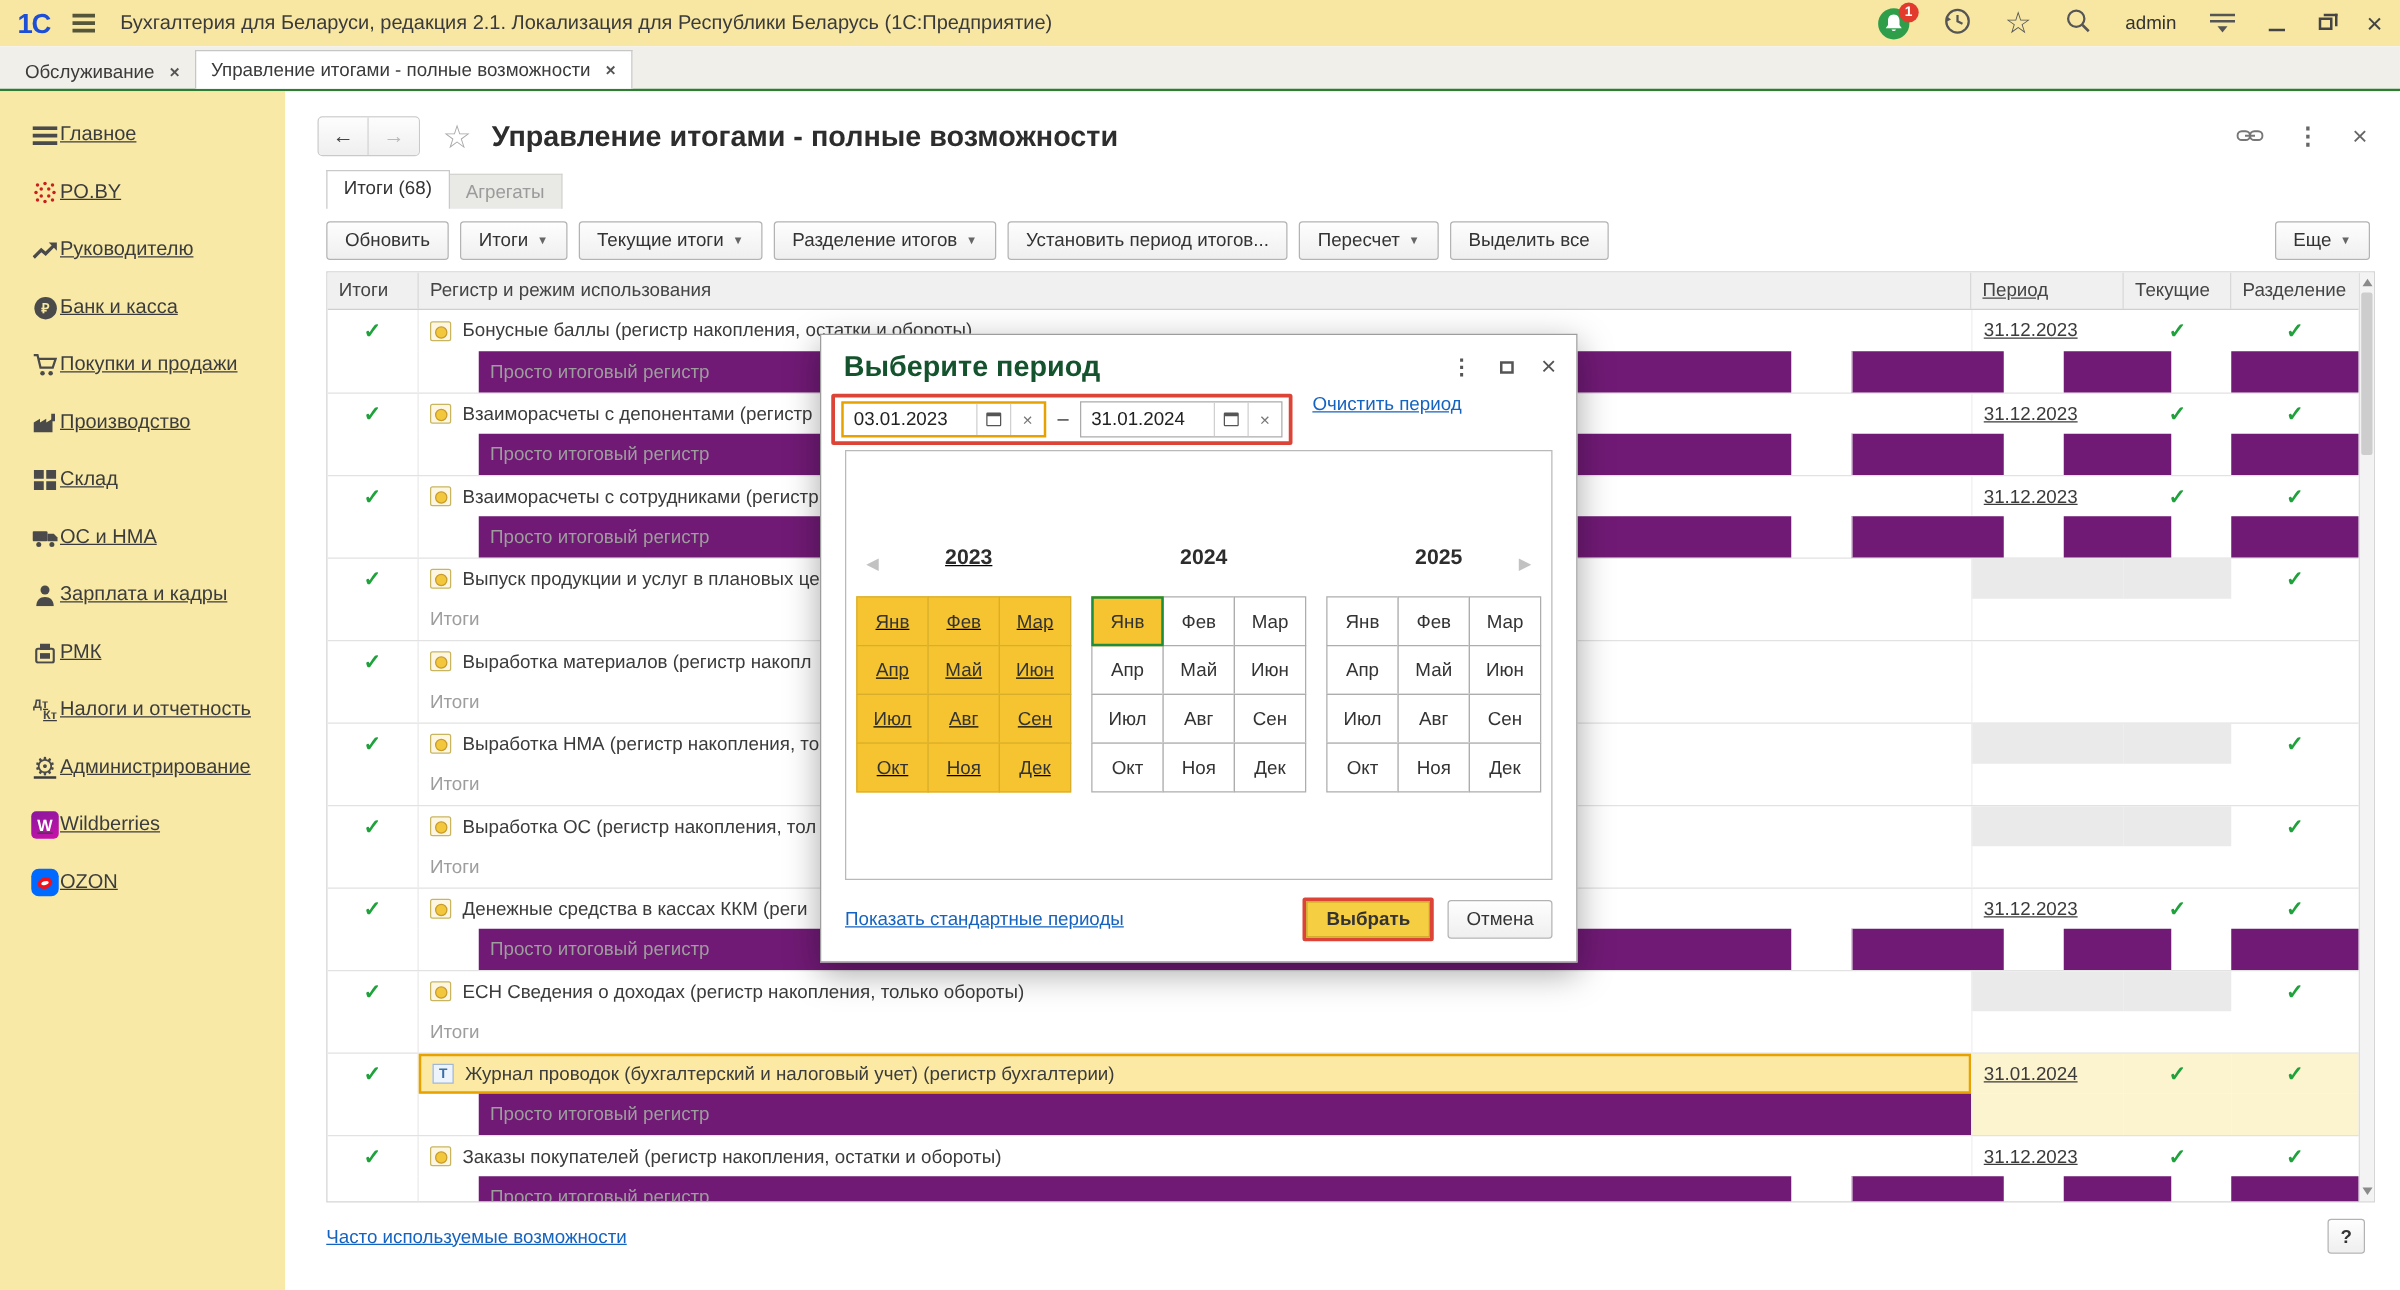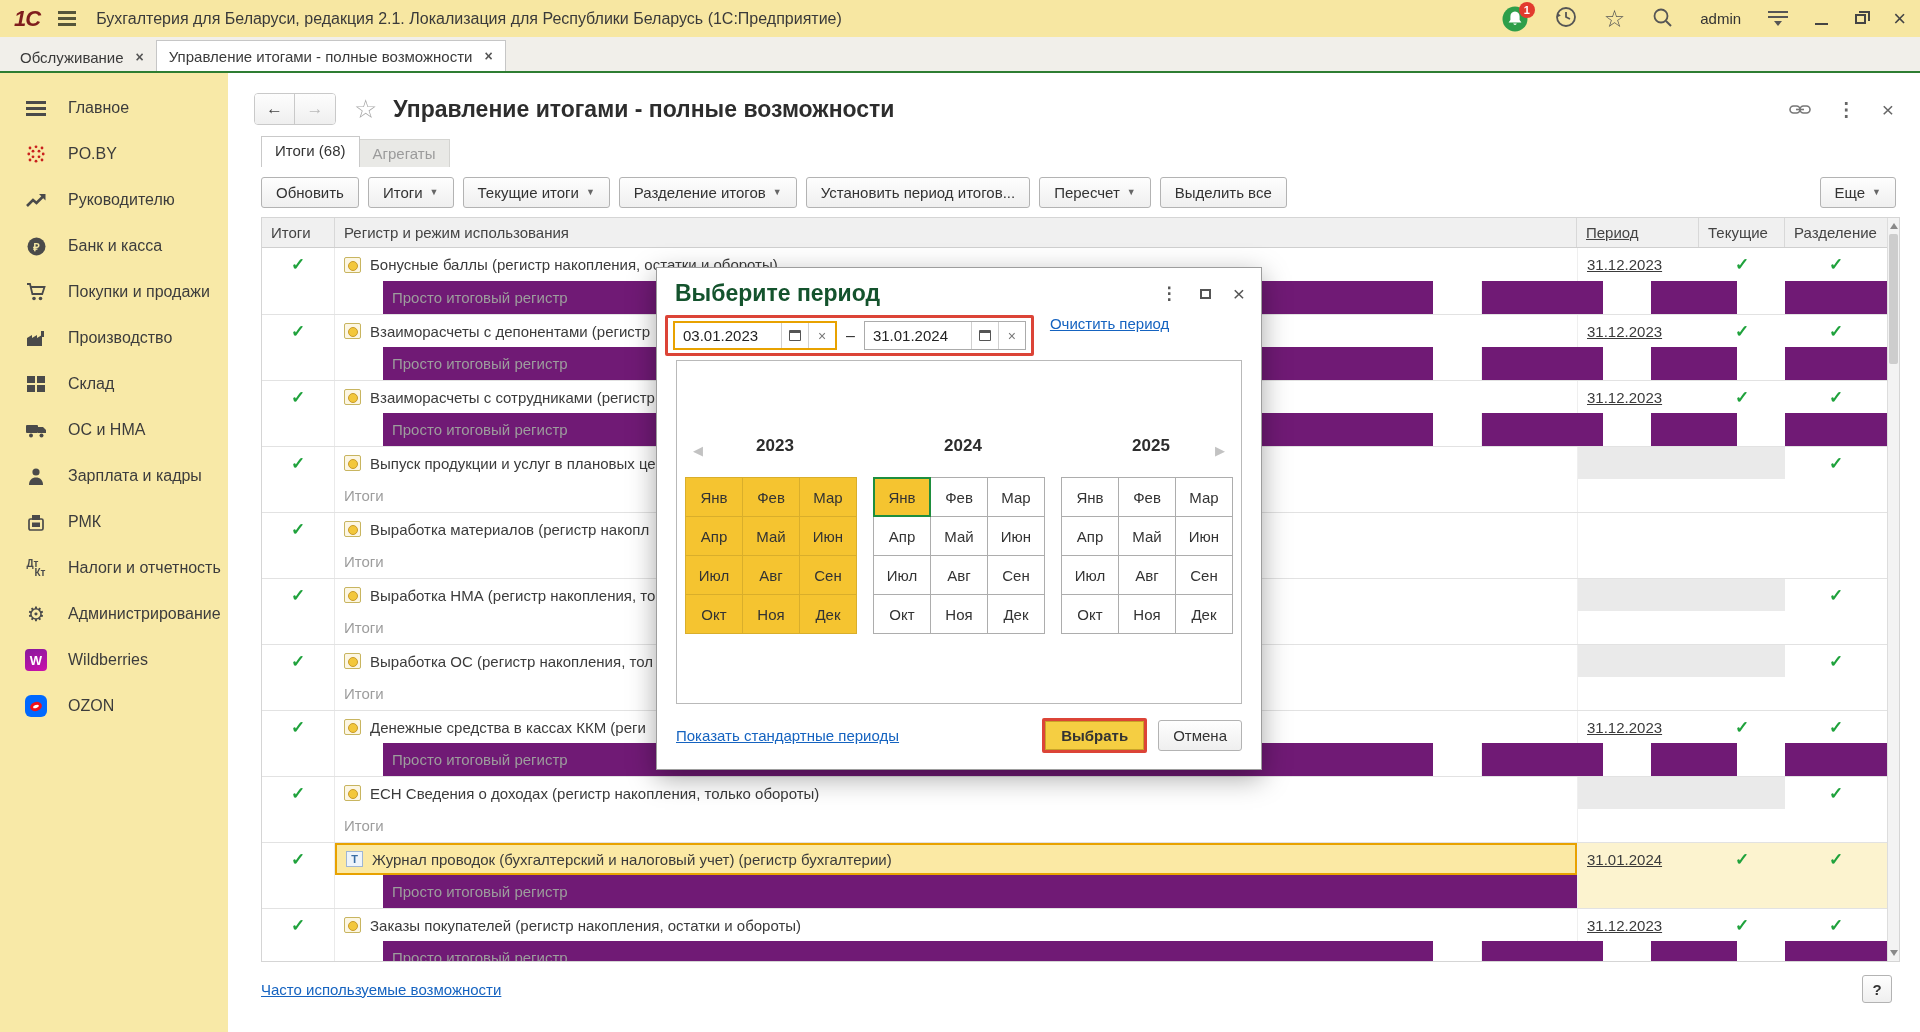--- a/index.html
+++ b/index.html
@@ -1,21 +1,21 @@
 <!DOCTYPE html>
 <html><head>
 <meta charset="utf-8">
 <style>
   html,body{margin:0;padding:0;}
   body{width:1920px;height:1032px;overflow:hidden;font-family:"Liberation Sans",sans-serif;background:#fff;position:relative;}
   *{box-sizing:border-box;}
 
   
   .titlebar{height:37px;background:#F7E7A2;display:flex;align-items:center;padding:0 14px;}
-  .logo1c{font-weight:bold;font-size:22px;color:#7f1d1d;letter-spacing:-1px;font-style:italic;}
+  .logo1c{font-weight:bold;font-size:22px;color:#1d4ed8;letter-spacing:-1px;}
   .hamb{display:inline-flex;flex-direction:column;gap:3px;margin-left:18px;cursor:pointer;}
   .hamb i{display:block;width:18px;height:3px;background:#55553a;}
   .tb-title{font-size:16px;color:#3a3a3a;margin-left:20px;white-space:nowrap;}
   .tb-right{margin-left:auto;display:flex;align-items:center;gap:27px;}
   .bell-wrap{position:relative;width:26px;height:26px;cursor:pointer;}
   .badge{position:absolute;top:-4px;right:-7px;background:#E23B2E;color:#fff;font-size:11px;font-weight:bold;width:16px;height:16px;border-radius:50%;display:flex;align-items:center;justify-content:center;}
   .ticon{color:#555;font-size:20px;line-height:1;cursor:pointer;}
   .tb-user{font-size:15px;color:#333;}
   .menu-caret{display:inline-flex;flex-direction:column;align-items:center;gap:3px;cursor:pointer;}
   .menu-caret i{display:block;width:20px;height:2px;background:#555;}
@@ -27,21 +27,21 @@
 
   
   .tabbar{height:36px;background:#F1EFEA;display:flex;align-items:flex-end;padding-left:8px;border-bottom:2px solid #2E7D32;}
   .wtab{height:28px;display:flex;align-items:center;gap:12px;padding:0 12px;font-size:15px;color:#3a3a3a;cursor:pointer;white-space:nowrap;}
   .wtab .tx{color:#555;font-size:14px;font-weight:bold;}
   .wtab.active{background:#fff;border:1px solid #C6C6C6;border-bottom:none;height:31px;}
 
   
   .main{display:flex;height:959px;}
   .sidebar{width:228px;background:#F8E9A7;padding-top:12px;flex:none;}
-  .side-item{display:flex;align-items:center;height:46px;padding-left:24px;gap:20px;font-size:16px;color:#3c3c3c;cursor:pointer;white-space:nowrap;}
+  .side-item{display:flex;align-items:center;height:46px;padding-left:24px;font-size:16px;color:#3c3c3c;cursor:pointer;white-space:nowrap;text-decoration:underline;}
   .side-icon{width:24px;display:flex;justify-content:center;align-items:center;flex:none;}
   .dtkt-ic{display:inline-flex;flex-direction:column;font-size:10px;font-weight:bold;color:#4a4a4a;line-height:9px;}
   .dtkt-ic span:last-child{margin-left:8px;}
   .gear-ch{font-size:20px;color:#4a4a4a;line-height:1;}
   .wb-ic{width:22px;height:22px;border-radius:4px;background:linear-gradient(160deg,#87189D,#CB11AB);color:#fff;font-weight:bold;font-size:13px;display:flex;align-items:center;justify-content:center;}
   .oz-ic{width:22px;height:22px;border-radius:6px;background:#0069FF;display:flex;align-items:center;justify-content:center;}
   .oz-o{width:12px;height:9px;border:3px solid #F1111A;border-radius:50%;background:#fff;transform:rotate(-18deg);}
 
   .content{flex:1;background:#fff;display:flex;flex-direction:column;position:relative;}
 
@@ -684,21 +684,21 @@
           </span>
         <span class="fbtn">×</span>
       </div>
     </div>
     <a class="blue-link dlink">Очистить период</a>
   </div>
   <div class="cal-box">
     <span class="arrow prev">◀</span>
     <span class="arrow next">▶</span>
     <div id="calgrids">
-        <div class="ygrid" style="left: 9px;">
+        <div class="ygrid" style="left: 9px; text-decoration: underline;">
           <div class="ylabel">2023</div>
           <div class="mgrid">
             <div class="mcell sel">Янв</div>
             <div class="mcell sel">Фев</div>
             <div class="mcell sel">Мар</div>
             <div class="mcell sel">Апр</div>
             <div class="mcell sel">Май</div>
             <div class="mcell sel">Июн</div>
             <div class="mcell sel">Июл</div>
             <div class="mcell sel">Авг</div>

